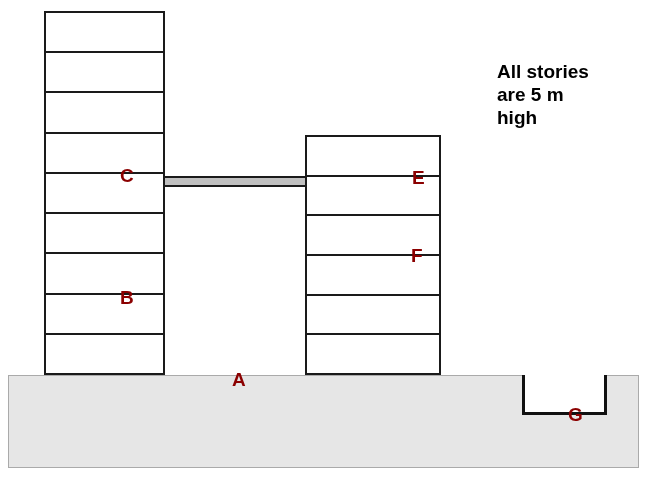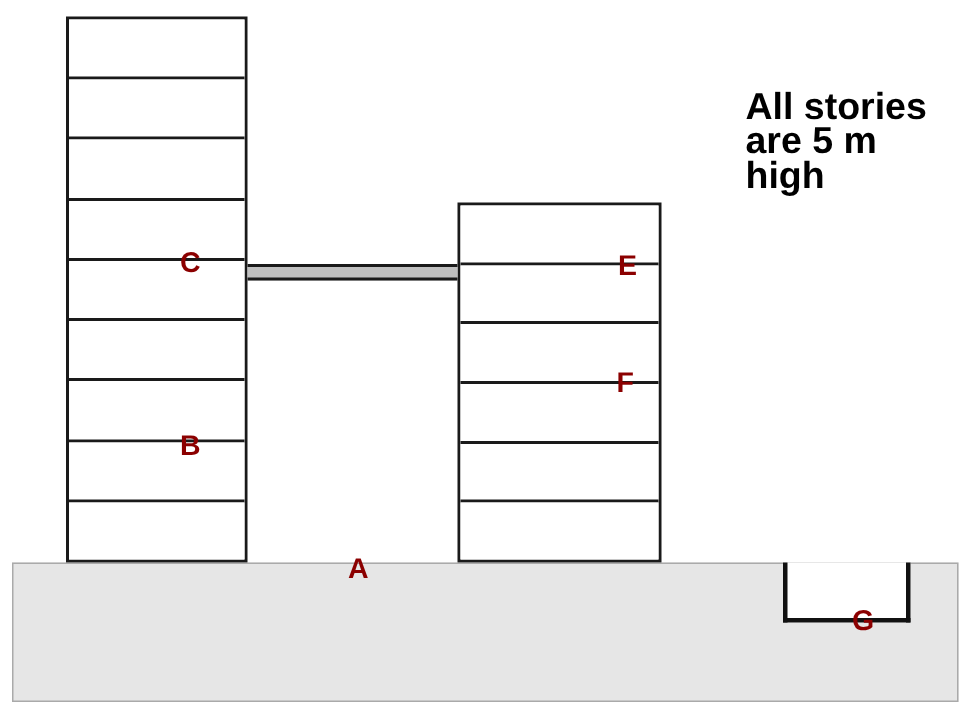--- a/index.html
+++ b/index.html
@@ -69,21 +69,21 @@
     font-size: 19px;
     line-height: 1;
     white-space: nowrap;
   }
   
   .note {
     position: absolute;
     color: #000000;
     font-family: "Liberation Sans", sans-serif;
     font-weight: bold;
-    font-size: 25px;
+    font-size: 19px;
     line-height: 23px;
     white-space: pre-line;
   }
 </style>
 </head>
 <body>
 
 <div id="scene">
 
   <div class="ground-slab" id="ground-slab" style="left: 8px; top: 375px; width: 631px; height: 93px; background: rgb(230, 230, 230);"></div>

